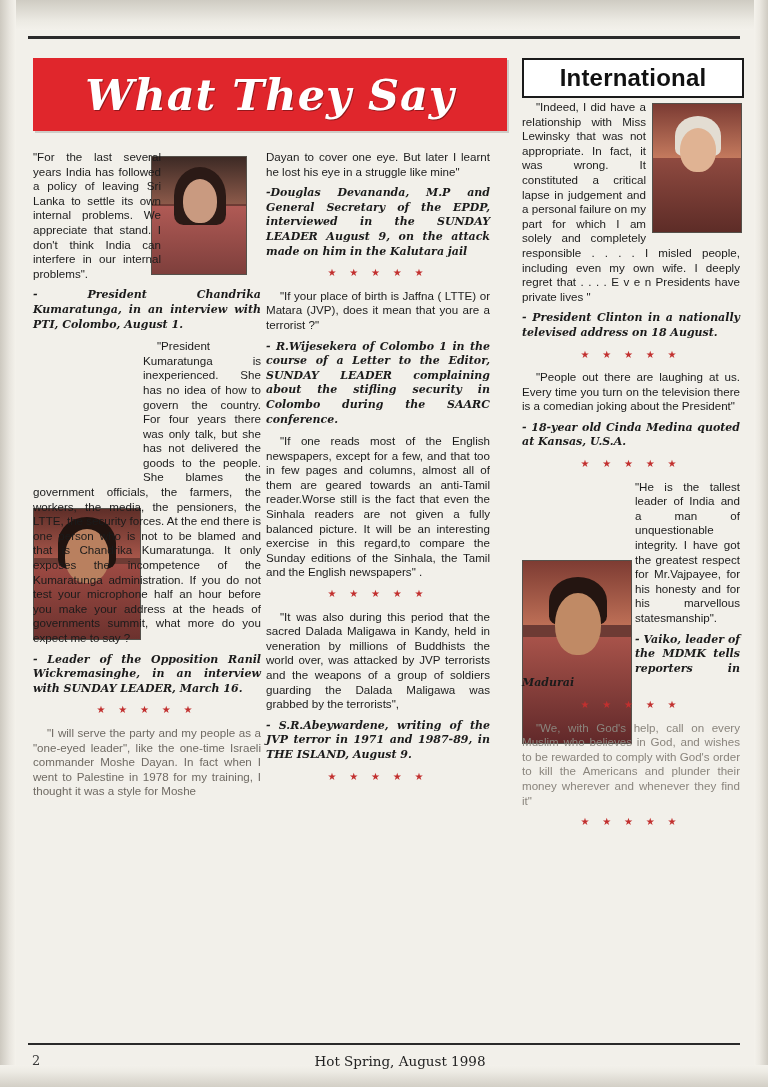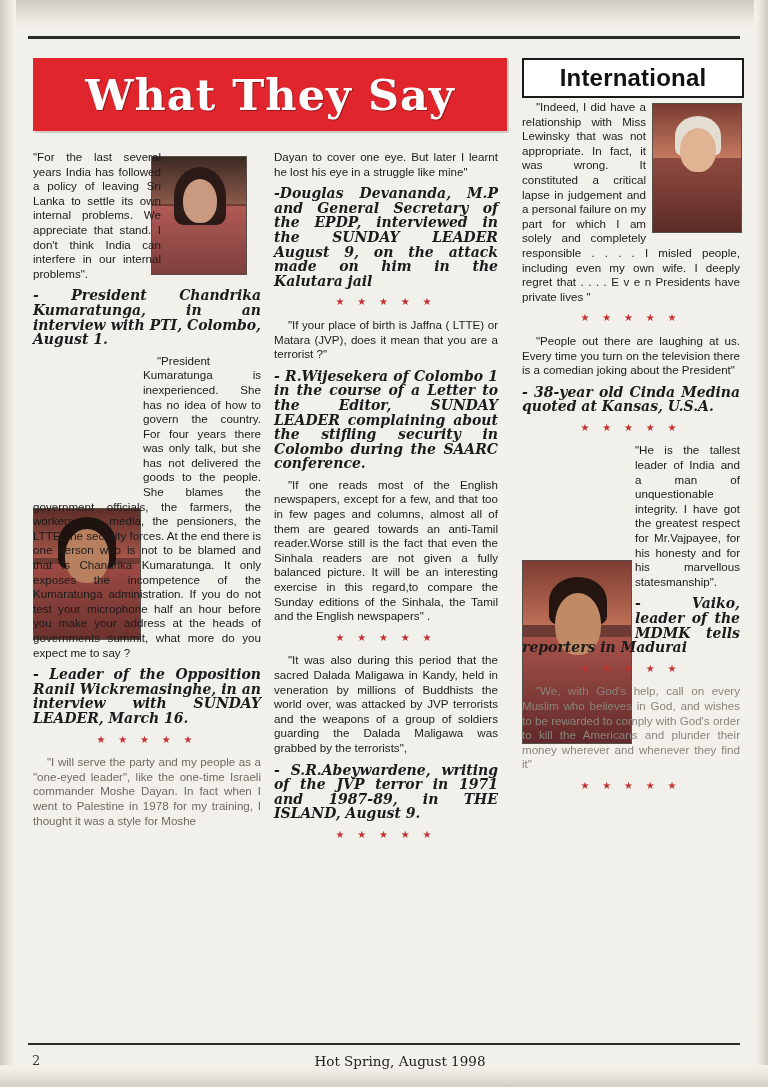--- a/index.html
+++ b/index.html
@@ -65,20 +65,21 @@
   }
   .masthead-title {
     position: absolute;
     left: 0; top: 0;
     width: 474px; height: 73px;
     display: flex;
     align-items: center;
     justify-content: center;
     color: #ffffff;
     font-family: "DejaVu Serif", serif;
+    font-style: italic;
     font-weight: bold;
     font-size: 43px;
     letter-spacing: 1px;
     text-shadow: 1px 1px 0 rgba(0,0,0,.35);
     white-space: nowrap;
   }
 
   
   .intl-header {
     position: absolute;
@@ -101,30 +102,30 @@
 
   
   .col {
     position: absolute;
     font-size: 11.6px;
     line-height: 14.6px;
     color: #1b1b1b;
     text-align: justify;
   }
   .col1 { left: 33px;  top: 150px; width: 228px; }
-  .col2 { left: 274px; top: 150px; width: 224px; }
+  .col2 { left: 266px; top: 150px; width: 224px; }
   .col3 { left: 522px; top: 100px; width: 218px; }
 
   .col p { margin: 0 0 7px 0; }
   .p-indent { text-indent: 14px; }
   .attrib {
     font-family: "DejaVu Serif", serif;
     font-style: italic;
     font-weight: bold;
-    font-size: 14px;
+    font-size: 11px;
     line-height: 14.6px;
     margin: 0 0 6px 0;
   }
   .stars {
     text-align: center;
     letter-spacing: 5px;
     color: #c2302f;
     font-size: 10px;
     margin: 3px 0 8px 0;
     user-select: none;
@@ -289,25 +290,26 @@
 
     <p class="p-indent">"It was also during this period that the sacred Dalada Maligawa in Kandy, held in veneration by millions of Buddhists the world over, was attacked by JVP terrorists and the weapons of a group of soldiers guarding the Dalada Maligawa was grabbed by the terrorists",</p>
     <p class="attrib">- S.R.Abeywardene, writing of the JVP terror in 1971 and 1987-89, in THE ISLAND, August 9.</p>
 
     <div class="stars">★ ★ ★ ★ ★</div>
   </div>
 
   <div class="col col3">
     <div class="wrap-right-3"></div>
     <p class="p-indent">"Indeed, I did have a relationship with Miss Lewinsky that was not appropriate. In fact, it was wrong. It constituted a critical lapse in judgement and a personal failure on my part for which I am solely and completely responsible . . . . I misled people, including even my own wife. I deeply regret that . . . .  E v e n Presidents have private lives "</p>
+    <p class="attrib">- President Clinton in a nationally televised address on 18 August.</p>
 
     <div class="stars">★ ★ ★ ★ ★</div>
 
     <p class="p-indent">"People out there are laughing at us. Every time you turn on the television there is a comedian joking about the President"</p>
-    <p class="attrib">- 38-year old Cinda Medina quoted at Kansas, U.S.A.</p>
+    <p class="attrib">- 18-year old Cinda Medina quoted at Kansas, U.S.A.</p>
 
     <div class="stars">★ ★ ★ ★ ★</div>
 
     <p>
       <span class="wrap-left-3"></span>
       <span>"He is the tallest leader of India and a man of unquestionable integrity. I have got the greatest respect for Mr.Vajpayee, for his honesty and for his marvellous statesmanship".</span>
     </p>
     <p class="attrib">- Vaiko, leader of the MDMK tells reporters in Madurai</p>
 
     <div class="stars">★ ★ ★ ★ ★</div>

